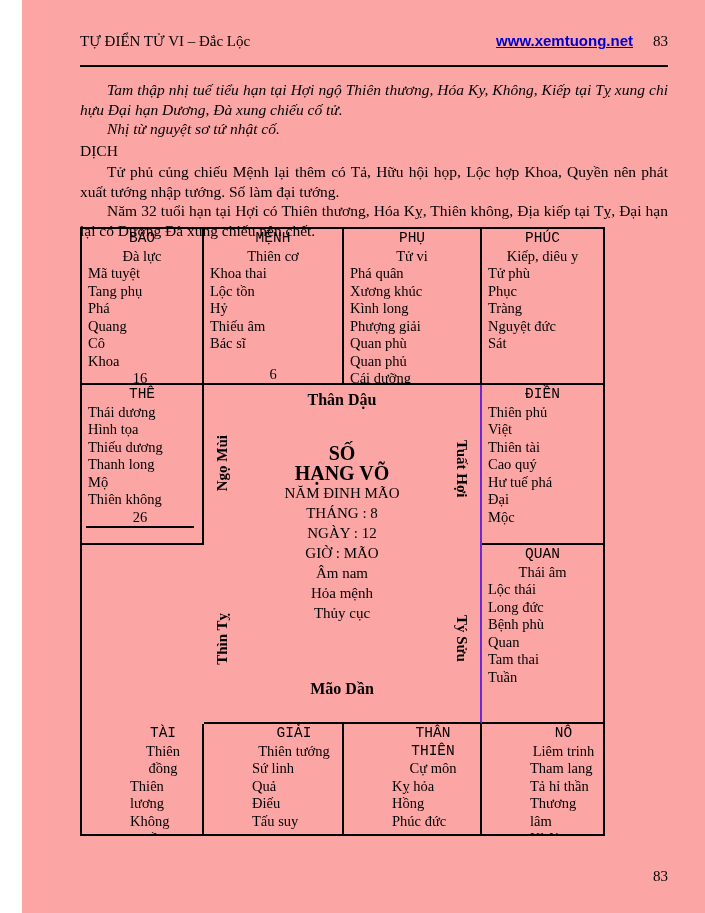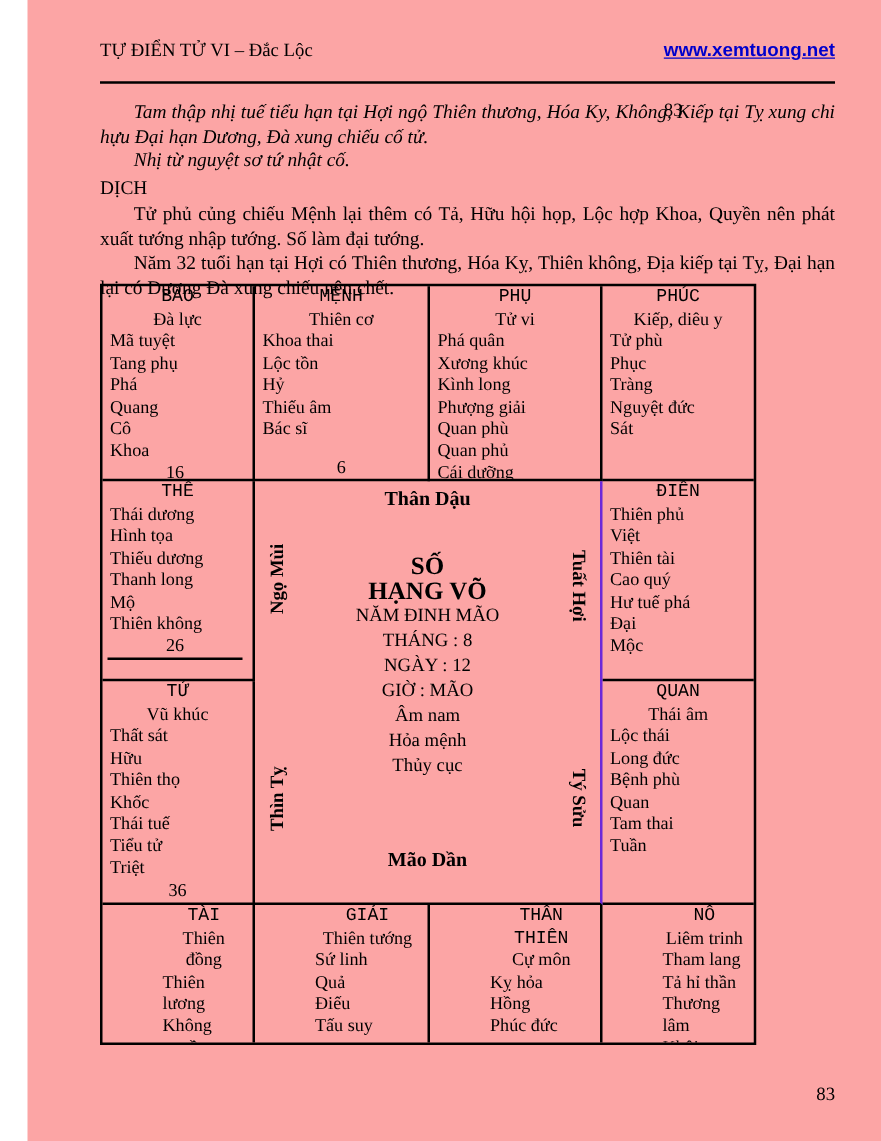--- a/index.html
+++ b/index.html
@@ -2,21 +2,21 @@
 <html><head>
 <meta charset="utf-8">
 <style>
   html,body{margin:0;padding:0;background:#fff;}
   .page{position:relative;width:705px;height:913px;background:#fca5a5;
         font-family:"Liberation Serif",serif;color:#000;overflow:hidden;margin-left:22px;}
 
   
   .hdr{position:absolute;top:32px;left:58px;width:588px;display:flex;
        justify-content:space-between;align-items:baseline;font-size:15px;}
-  .hdr-right{display:flex;gap:32px;align-items:baseline;flex-direction:column;}
+  .hdr-right{display:flex;gap:20px;align-items:baseline;}
   .hdr-link{font-family:"Liberation Sans",sans-serif;font-weight:bold;
             text-decoration:underline;font-size:15px;}
   .rule{position:absolute;top:65px;left:58px;width:588px;border-top:2px solid #000;}
 
   
   .textblock{position:absolute;top:80px;left:58px;width:588px;
              font-size:15.5px;line-height:19.5px;}
   .textblock p{margin:0;text-align:justify;text-indent:27px;}
   .it{font-style:italic;}
   .dich{text-align:center;text-indent:0 !important;margin:2px 0 !important;}
@@ -164,32 +164,20 @@
       <div class="ctitle">ĐIỀN</div>
       <div class="citem">Thiên phủ</div>
       <div class="citem">Việt</div>
       <div class="citem">Thiên tài</div>
       <div class="citem">Cao quý</div>
       <div class="citem">Hư tuế phá</div>
       <div class="citem">Đại</div>
       <div class="citem">Mộc</div>
     </div>
 
-    <div class="cell" style="grid-area:3/1">
-      <div class="ctitle">TỬ</div>
-      <div class="csub">Vũ khúc</div>
-      <div class="citem">Thất sát</div>
-      <div class="citem">Hữu</div>
-      <div class="citem">Thiên thọ</div>
-      <div class="citem">Khốc</div>
-      <div class="citem">Thái tuế</div>
-      <div class="citem">Tiểu tử</div>
-      <div class="citem">Triệt</div>
-      <div class="cnum">36</div>
-    </div>
 
     <div class="cell no-r" style="grid-area:3/4">
       <div class="ctitle">QUAN</div>
       <div class="csub">Thái âm</div>
       <div class="citem">Lộc thái</div>
       <div class="citem">Long đức</div>
       <div class="citem">Bệnh phù</div>
       <div class="citem">Quan</div>
       <div class="citem">Tam thai</div>
       <div class="citem">Tuần</div>

